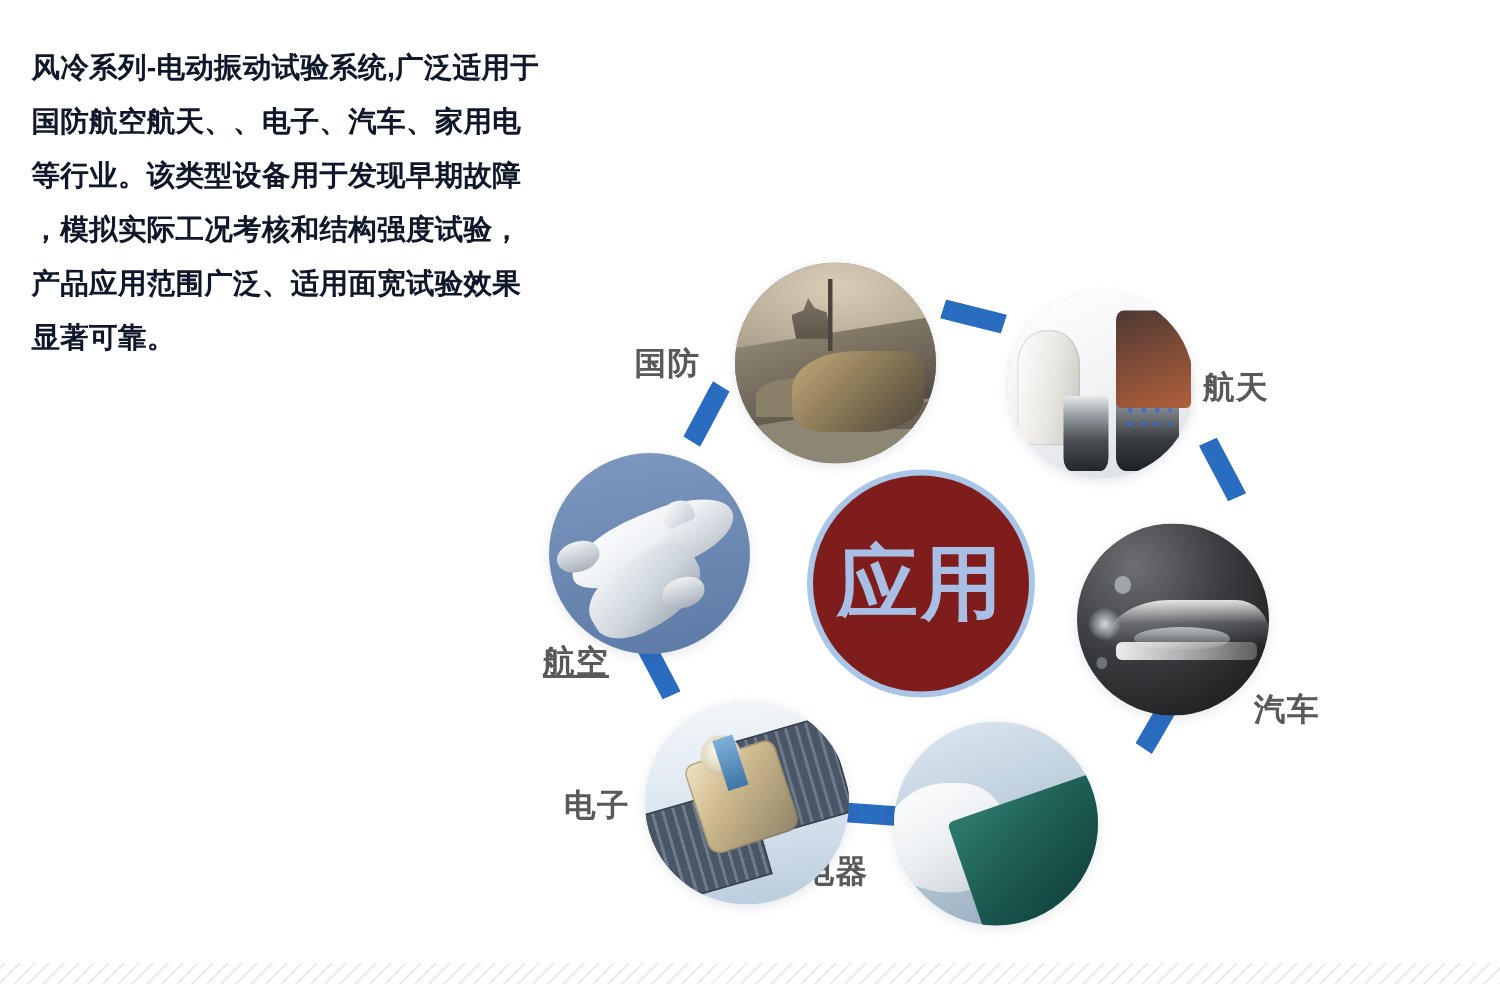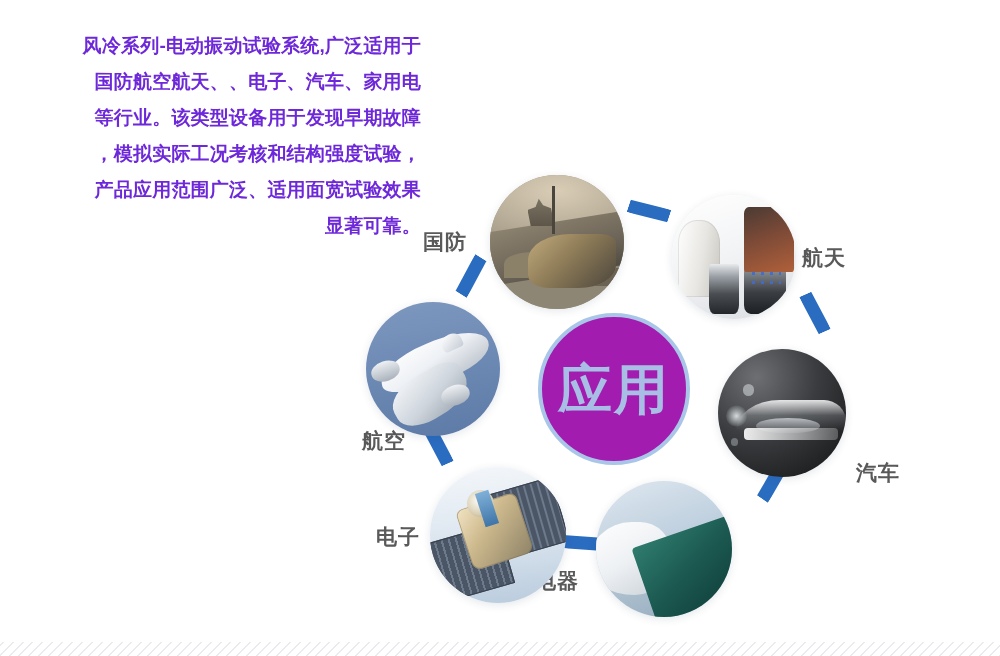--- a/index.html
+++ b/index.html
@@ -20,24 +20,23 @@
 
   
   .intro {
     position: absolute;
     left: 21px;
     top: 28px;
     width: 400px;
     font-size: 19px;
     font-weight: bold;
     line-height: 36px;
-    color: #6d28d9;
+    color: #0f172a;
     letter-spacing: 0.2px;
     white-space: pre-line;
-    text-align: right;
   }
 
   
   .diagram {
     position: absolute;
     left: 352px;
     top: 155px;
     width: 560px;
     height: 470px;
   }
@@ -45,21 +44,21 @@
   
   .center-ring {
     position: absolute;
     left: 186px;
     top: 158px;
     width: 152px;
     height: 152px;
     border-radius: 50%;
     border: 4px solid #a9c6e8;
     box-sizing: border-box;
-    background: #a21caf;
+    background: #7f1d1d;
     z-index: 3;
   }
   .center-label {
     position: absolute;
     left: 0;
     top: 0;
     width: 100%;
     height: 100%;
     display: flex;
     align-items: center;
@@ -103,33 +102,33 @@
   #node-defense   { left: 138px; top: 20px;  }
   #node-defense   .bubble { width: 134px; height: 134px; }
   #node-defense   .cap { left: -67px; top: 53px; }
 
   #node-aerospace { left: 320px; top: 40px;  }
   #node-aerospace .bubble { width: 124px; height: 124px; }
   #node-aerospace .cap { left: 130px; top: 49px; }
 
   #node-auto      { left: 366px; top: 194px; }
   #node-auto      .bubble { width: 128px; height: 128px; }
-  #node-auto      .cap { left: 118px; top: 110px; margin-left: 20px; }
+  #node-auto      .cap { left: 118px; top: 110px; }
 
   #node-home      { left: 244px; top: 326px; }
   #node-home      .bubble { width: 136px; height: 136px; }
   #node-home      .cap { left: -105px; top: 86px; }
 
   #node-electro   { left: 78px;  top: 312px; }
   #node-electro   .bubble { width: 136px; height: 136px; }
   #node-electro   .cap { left: -54px; top: 56px; text-align: center; }
 
   #node-aviation  { left: 14px;  top: 147px; }
   #node-aviation  .bubble { width: 134px; height: 134px; }
-  #node-aviation  .cap { left: -4px; top: 125px; }
+  #node-aviation  .cap { left: -4px; top: 125px; text-decoration: underline; }
 
   
   .link {
     position: absolute;
     width: 42px;
     height: 16px;
     background: #2a6cc0;
     z-index: 2;
     clip-path: polygon(0% 18%, 100% 0%, 100% 82%, 0% 100%);
   }

